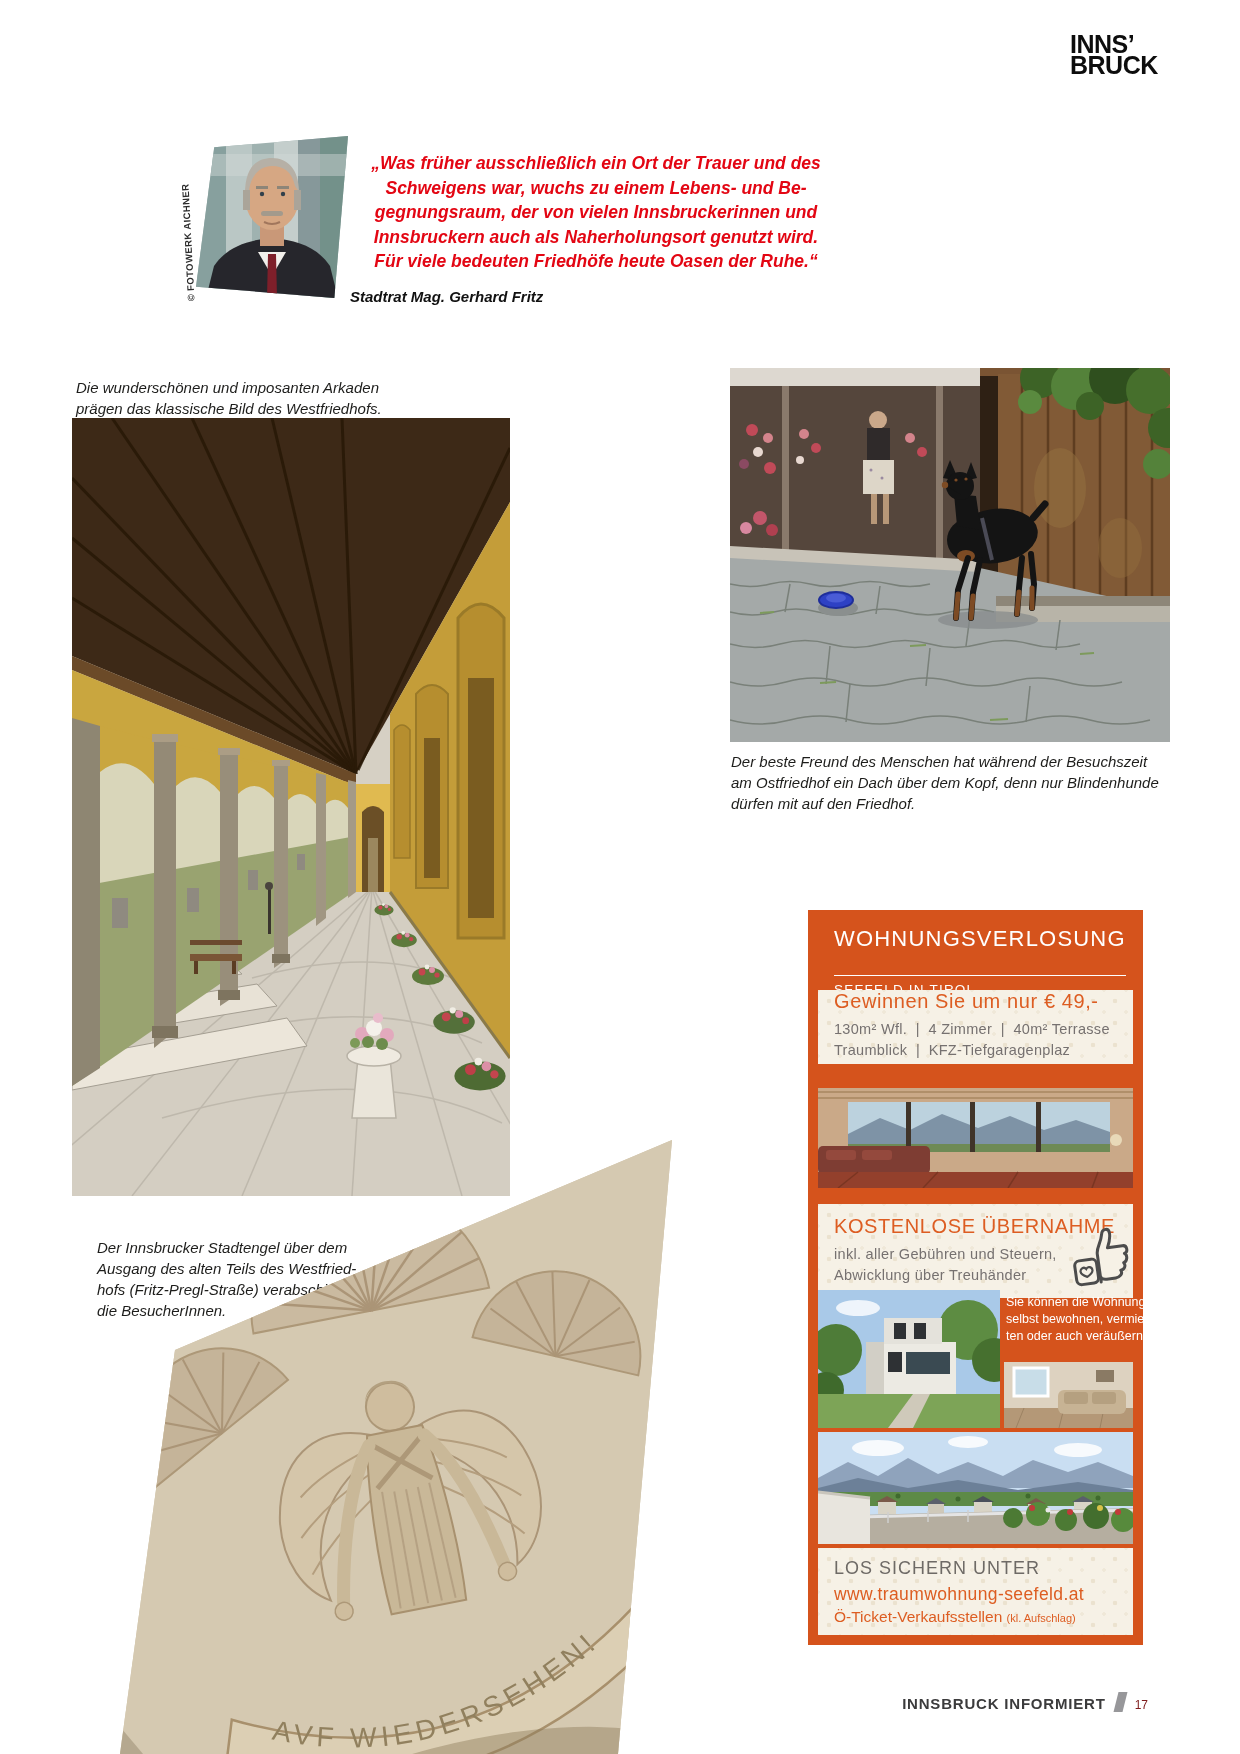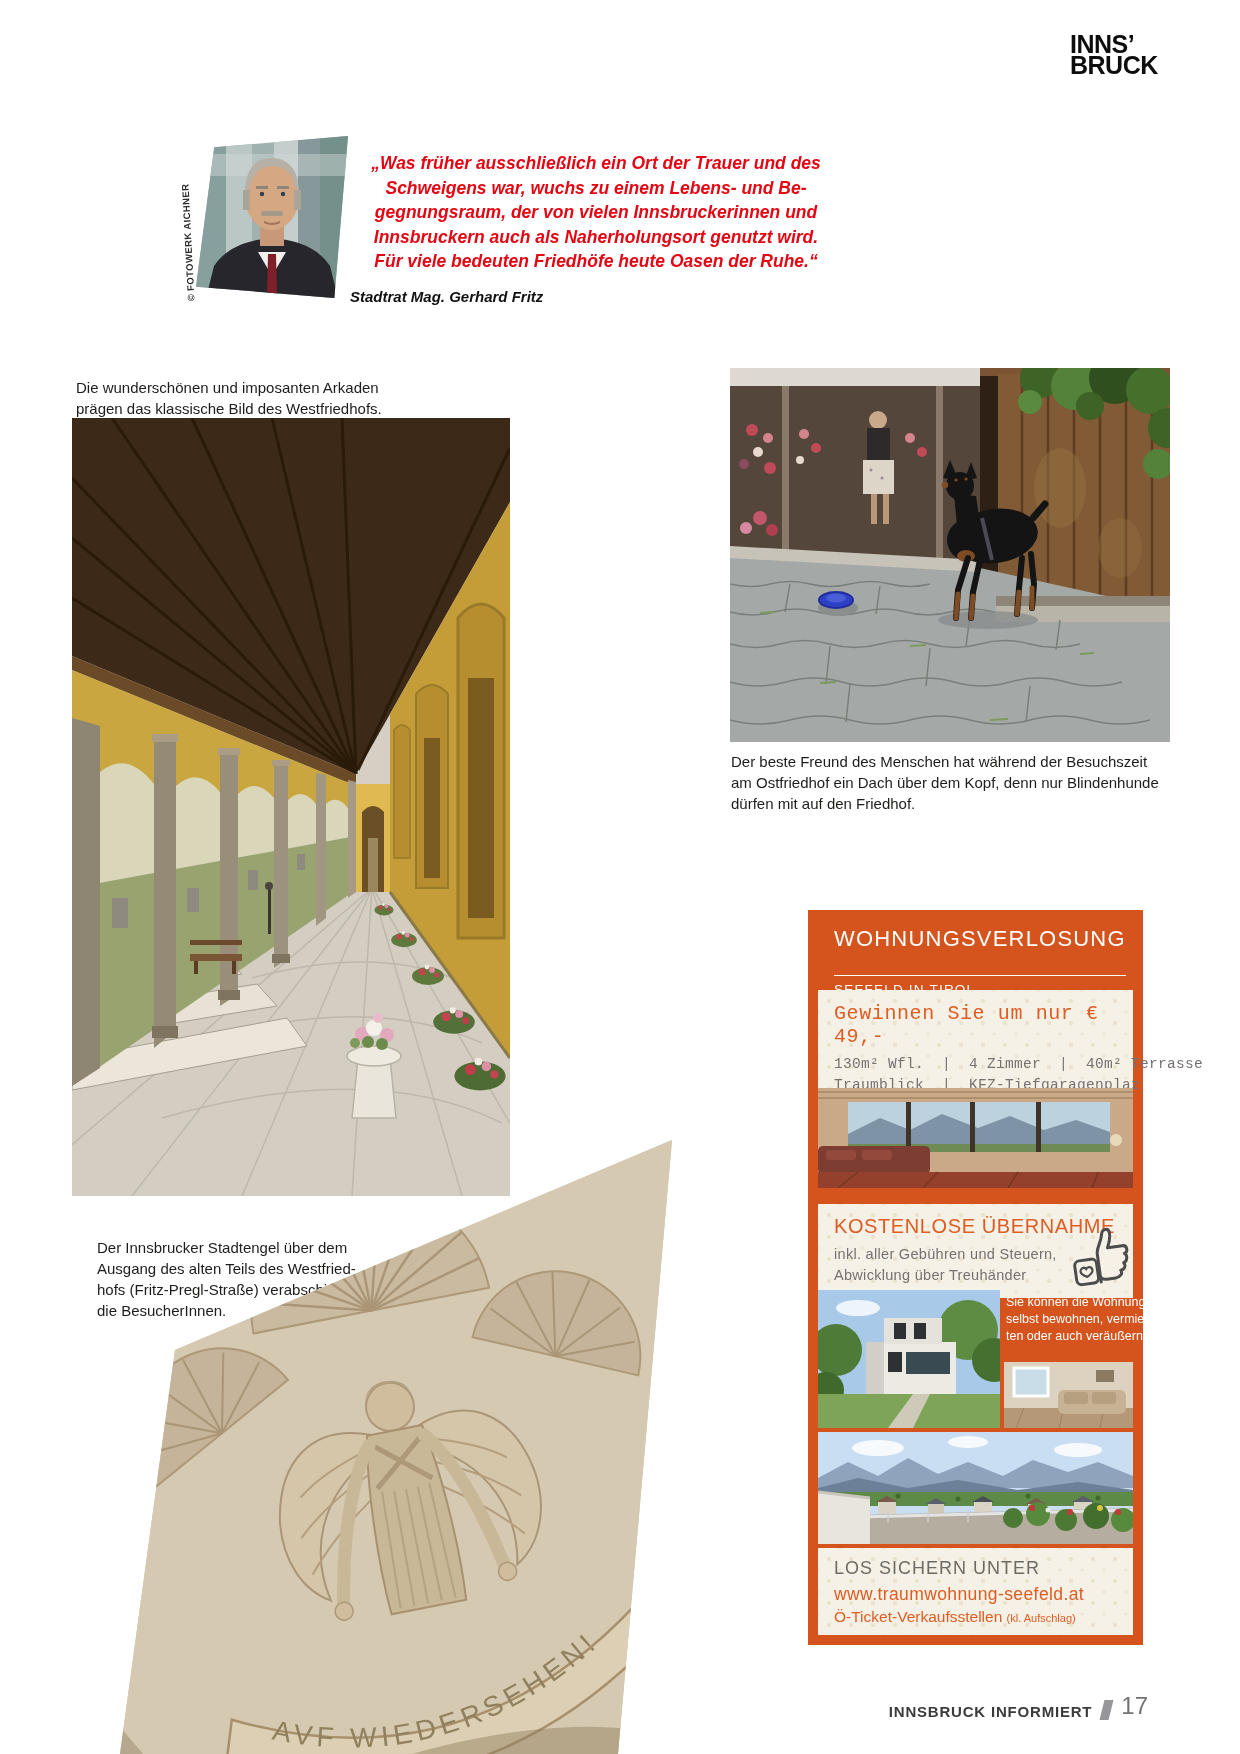--- a/index.html
+++ b/index.html
@@ -14,21 +14,21 @@
   
   .portrait{left:196px;top:136px;width:152px;height:162px;
             clip-path:polygon(12% 7%,100% 0%,91% 100%,0% 93%);}
   .credit{left:102px;top:237px;width:172px;transform:rotate(-93deg);transform-origin:center;
           font-size:9.5px;letter-spacing:.4px;color:#2b2b2b;text-align:center;font-weight:700;}
   .quote{left:338px;top:151px;width:460px;text-align:center;white-space:pre;
          font-style:italic;font-weight:700;font-size:17.5px;line-height:24.5px;color:#e30613;margin-left:28px;}
   .attribution{left:350px;top:288px;font-style:italic;font-weight:700;font-size:15px;color:#111;}
 
   
-  .cap{font-size:15px;line-height:21px;color:#1d1d1b;white-space:pre;}
+  .cap{font-style:italic;font-size:15px;line-height:21px;color:#1d1d1b;white-space:pre;}
   .cap-arcade{left:76px;top:377px;}
   .cap-dog{left:731px;top:751px;}
   .cap-angel{left:97px;top:1237px;}
 
   
   .arcade{left:72px;top:418px;width:438px;height:778px;}
   .dog{left:730px;top:368px;width:440px;height:374px;}
   .angel{left:118px;top:1138px;width:556px;height:616px;
          clip-path:polygon(57px 212px,554px 2px,500px 616px,2px 616px);}
 
@@ -36,42 +36,42 @@
   .ad{left:808px;top:910px;width:335px;height:735px;background:#d5531c;}
   .ad-head{left:26px;top:16px;color:#fff;}
   .ad-title{font-size:22px;letter-spacing:1.2px;border-bottom:1.5px solid #fff;
             padding-bottom:23px;display:inline-block;}
   .ad-subtitle{font-size:13.5px;letter-spacing:1.2px;margin-top:6px;}
   .panel{background-color:#f6f1e6;
          background-image:radial-gradient(circle,#ebe2cf 2px,rgba(0,0,0,0) 2.6px),
                           radial-gradient(circle,#efe8d8 1.5px,rgba(0,0,0,0) 2.1px);
          background-size:22px 22px,22px 22px;background-position:0 0,11px 11px;
          box-sizing:border-box;}
-  .p1{left:10px;top:80px;width:315px;height:112px;padding:12px 0 0 16px;font-family:Liberation Mono, monospace;}
+  .p1{left:10px;top:80px;width:315px;height:74px;padding:0 0 0 16px;}
   .p2{left:10px;top:294px;width:315px;height:94px;padding:11px 0 0 16px;}
   .p3{left:10px;top:638px;width:315px;height:87px;padding:10px 8px 0 16px;}
   .ad-h{color:#dd5d22;font-size:20px;letter-spacing:.6px;margin-bottom:6px;}
   .ad-gray{color:#767170;font-size:14.5px;letter-spacing:.3px;line-height:21px;white-space:pre;}
   .ad-photo1{left:10px;top:178px;width:315px;height:100px;}
   .thumb-icon{right:2px;top:12px;transform:rotate(-8deg);}
   .ad-note{left:198px;top:384px;width:120px;color:#fff;font-size:12.5px;line-height:17px;white-space:pre;}
   .ad-photo2{left:10px;top:380px;width:182px;height:138px;}
   .ad-photo3{left:196px;top:452px;width:129px;height:66px;}
   .ad-photo4{left:10px;top:522px;width:315px;height:112px;}
   .cta1{color:#6e6a66;font-size:18px;letter-spacing:1px;margin-bottom:5px;}
   .cta2{color:#dd5d22;font-size:17.5px;letter-spacing:.4px;margin-bottom:3px;}
   .cta3{color:#dd5d22;font-size:15.5px;}
   .cta3 .small{font-size:11px;}
 
   
   .footer{left:0;top:1692px;width:1148px;display:flex;justify-content:flex-end;
           align-items:flex-end;gap:10px;}
   .footer-mag{font-size:15px;font-weight:700;letter-spacing:.8px;color:#3b3b3c;}
   .footer-slash{width:9px;height:20px;background:#97979a;transform:skewX(-14deg);}
-  .footer-num{font-size:24px;color:#737373;}
+  .footer-num{font-size:12px;color:#7f1d1d;}
 </style>
 </head>
 <body>
 
 <div id="page">
 
   <div class="abs brand">
     <div>INNS’</div>
     <div>BRUCK</div>
   </div>

